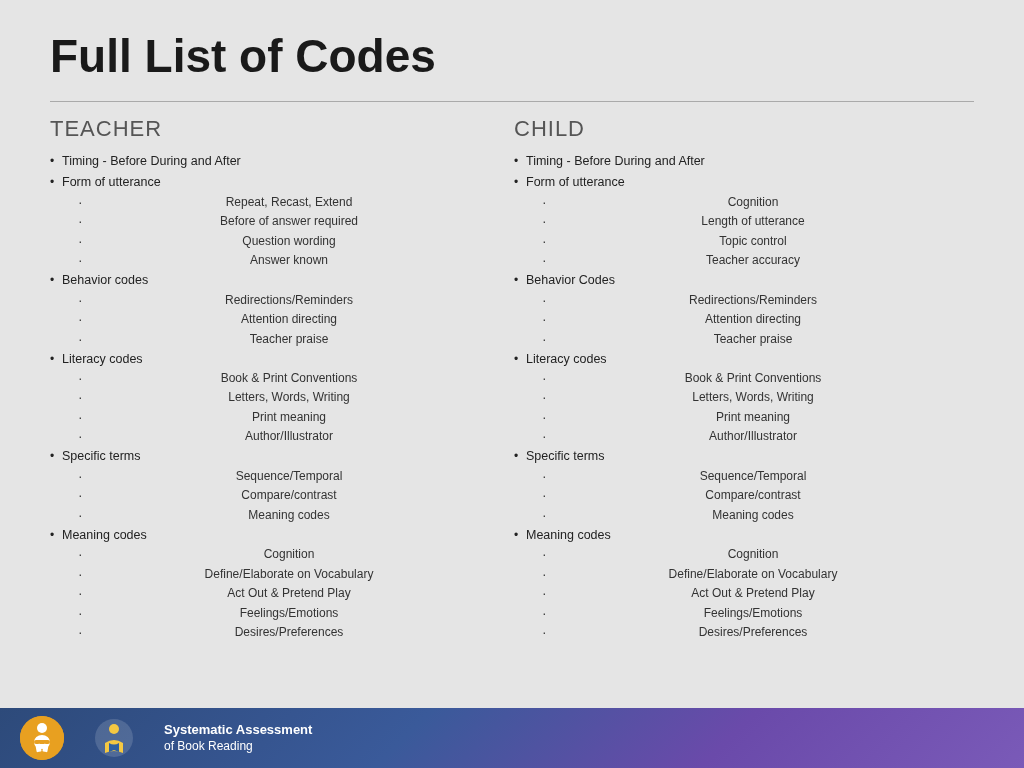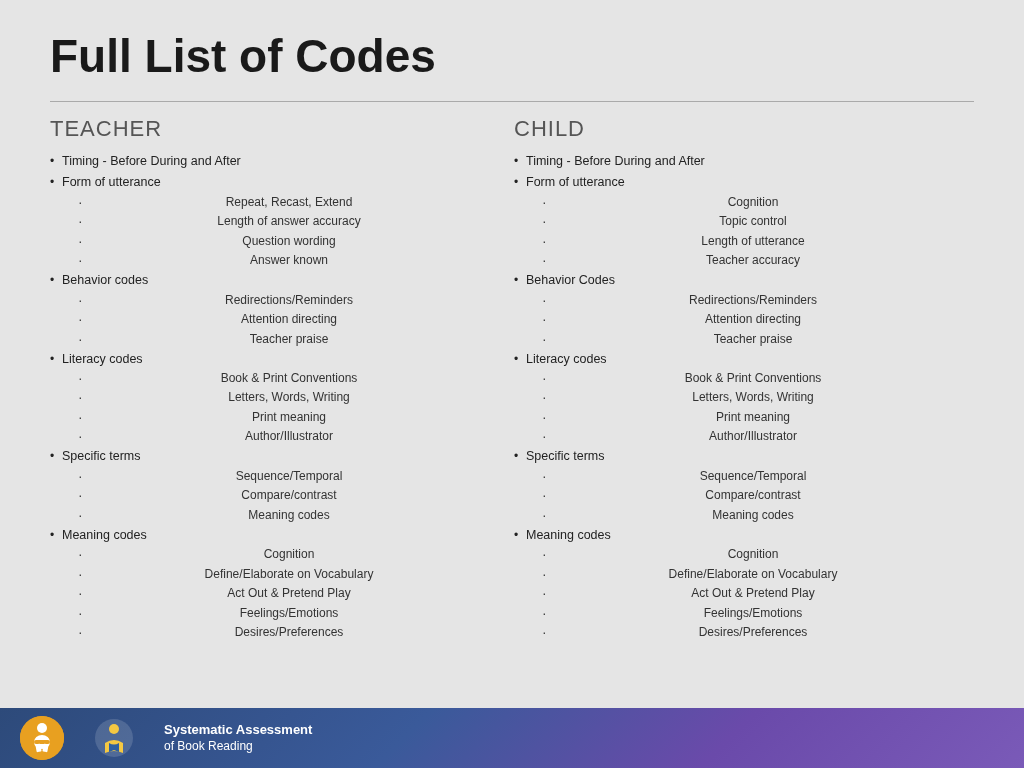--- a/index.html
+++ b/index.html
@@ -174,21 +174,21 @@
     <hr class="divider">
 
     <div class="columns-container">
 
       <div class="column">
         <div class="column-header">TEACHER</div>
         <ul class="list-root" id="teacher-list">
             <li>Timing - Before During and After</li>
             <li>Form of utterance<ul class="list-sub">
                 <li>Repeat, Recast, Extend</li>
-                <li>Length of answer accuracy</li>
+                <li>Before of answer required</li>
                 <li>Question wording</li>
                 <li>Answer known</li>
               </ul></li>
             <li>Behavior codes<ul class="list-sub">
                 <li>Redirections/Reminders</li>
                 <li>Attention directing</li>
                 <li>Teacher praise</li>
               </ul></li>
             <li>Literacy codes<ul class="list-sub">
                 <li>Book &amp; Print Conventions</li>
@@ -210,22 +210,22 @@
               </ul></li>
           </ul>
       </div>
 
       <div class="column">
         <div class="column-header">CHILD</div>
         <ul class="list-root" id="child-list">
             <li>Timing - Before During and After</li>
             <li>Form of utterance<ul class="list-sub">
                 <li>Cognition</li>
+                <li>Length of utterance</li>
                 <li>Topic control</li>
-                <li>Length of utterance</li>
                 <li>Teacher accuracy</li>
               </ul></li>
             <li>Behavior Codes<ul class="list-sub">
                 <li>Redirections/Reminders</li>
                 <li>Attention directing</li>
                 <li>Teacher praise</li>
               </ul></li>
             <li>Literacy codes<ul class="list-sub">
                 <li>Book &amp; Print Conventions</li>
                 <li>Letters, Words, Writing</li>

